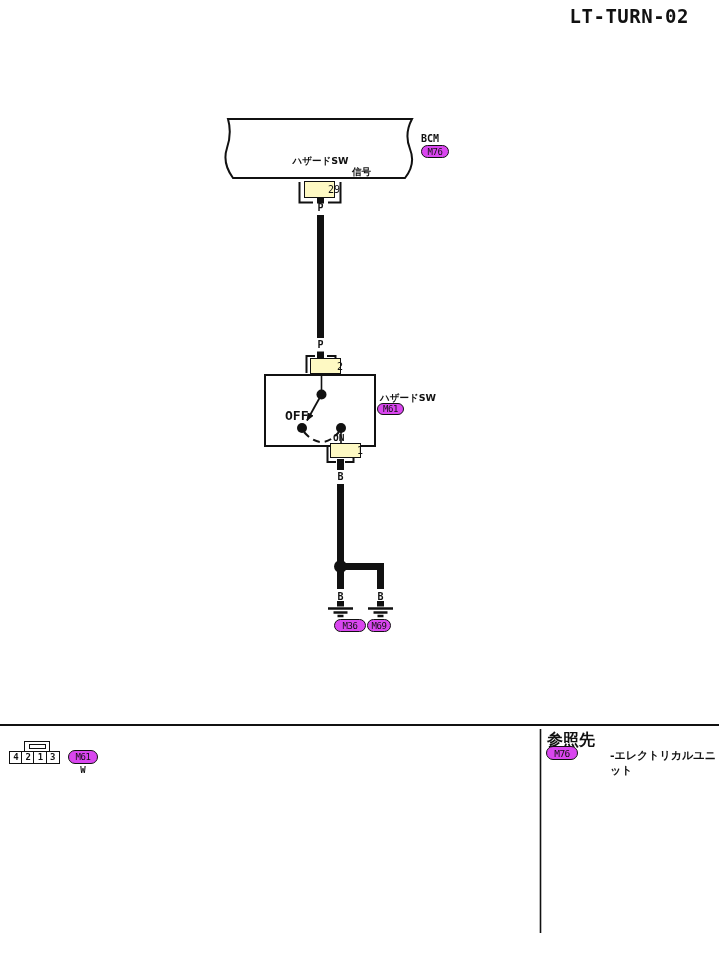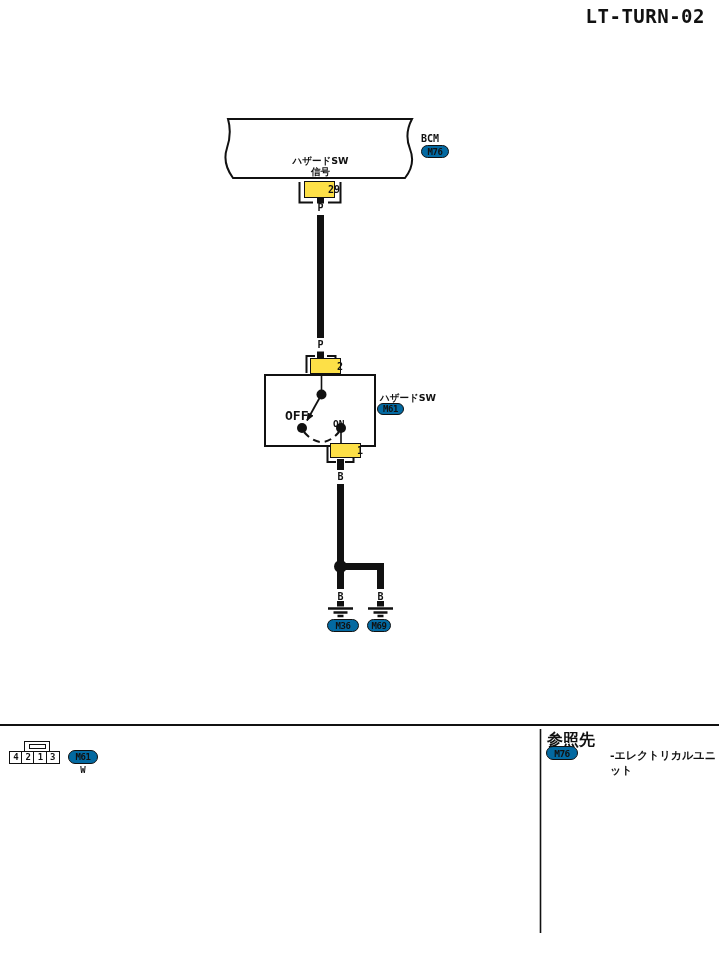--- a/index.html
+++ b/index.html
@@ -4,27 +4,27 @@
 <style>
   html,body{margin:0;padding:0;background:#fff;}
   #page{position:relative;width:719px;height:974px;background:#ffffff;overflow:hidden;
         font-family:"DejaVu Sans",sans-serif;color:#000;}
   .abs{position:absolute;}
   svg{position:absolute;left:0;top:0;z-index:1;}
   .code{font-family:"DejaVu Sans Mono",monospace;font-weight:bold;color:#111;}
   .jp{font-family:"DejaVu Sans",sans-serif;font-weight:bold;color:#111;}
   .title{font-family:"DejaVu Sans Mono",monospace;font-size:19px;font-weight:bold;
          letter-spacing:0.5px;color:#111;z-index:3;}
-  .oval{box-sizing:border-box;border:1.8px solid #111;border-radius:8px;background:#0369a1;
+  .oval{box-sizing:border-box;border:1.8px solid #111;border-radius:8px;background:#d946ef;
         display:flex;align-items:center;justify-content:center;
-        font-family:"DejaVu Sans Mono",monospace;font-weight:bold;font-size:9px;
+        font-family:"DejaVu Sans Mono",monospace;font-weight:normal;font-size:9px;
         letter-spacing:-0.5px;color:#111;z-index:3;}
-  .termbox{box-sizing:border-box;border:1.8px solid #111;background:#fde047;
+  .termbox{box-sizing:border-box;border:1.8px solid #111;background:#fef9c3;
         display:flex;align-items:center;justify-content:center;
-        font-family:"DejaVu Sans Mono",monospace;font-size:10px;font-weight:bold;
+        font-family:"DejaVu Sans Mono",monospace;font-size:10px;font-weight:normal;
         color:#111;z-index:2;padding-left:29px;}
   .wirelabel{font-size:10px;line-height:11px;text-align:center;z-index:3;}
   .center{text-align:center;}
   .pinrow{display:flex;z-index:2;}
   .pincell{box-sizing:border-box;width:14px;height:13px;border:1.8px solid #111;
         margin-left:-1.8px;background:#fff;display:flex;align-items:center;justify-content:center;
         font-family:"DejaVu Sans Mono",monospace;font-size:9px;font-weight:bold;color:#111;}
   .pincell:first-child{margin-left:0;}
   .box2{box-sizing:border-box;border:1.8px solid #111;background:#fff;z-index:2;}
 </style>
@@ -85,47 +85,47 @@
     <g stroke="#111" stroke-width="2.5">
       <line x1="368" y1="608.5" x2="393" y2="608.5"></line>
       <line x1="373.5" y1="612.5" x2="387.5" y2="612.5"></line>
       <line x1="377.5" y1="616" x2="383.5" y2="616"></line>
     </g>
 
     <line x1="0" y1="725" x2="719" y2="725" stroke="#111" stroke-width="2"></line>
     <line x1="540.5" y1="729" x2="540.5" y2="933" stroke="#111" stroke-width="1.6"></line>
   </svg>
 
-  <div class="abs title" style="right:14px;top:5px;">LT-TURN-02</div>
+  <div class="abs title" style="right:30px;top:5px;">LT-TURN-02</div>
 
   <div class="abs jp center" style="left:270px;top:155px;width:101px;font-size:9.5px;line-height:11px;z-index:3;">ハザードSW</div>
-  <div class="abs jp center" style="left:270px;top:166px;width:101px;font-size:9.5px;line-height:11px;z-index:3;">信号</div>
+  <div class="abs jp center" style="left:270px;top:166px;width:101px;font-size:9.5px;line-height:11px;z-index:3;text-align:right;">信号</div>
   <div class="abs code" style="left:421px;top:133px;font-size:10px;z-index:3;">BCM</div>
   <div class="abs oval" style="left:421px;top:145px;width:28px;height:13px;">M76</div>
 
   <div class="abs termbox" style="left:304px;top:181px;width:29px;height:17px;">29</div>
 
   <div class="abs code wirelabel" style="left:315px;top:202px;width:11px;">P</div>
   <div class="abs code wirelabel" style="left:315px;top:339px;width:11px;">P</div>
 
   <div class="abs termbox" style="left:310px;top:358px;width:21px;height:16px;">2</div>
 
   <div class="abs code" style="left:285px;top:408px;font-size:13px;z-index:3;">OFF</div>
-  <div class="abs code" style="left:333px;top:418px;font-size:9.5px;z-index:3;">ON</div>
+  <div class="abs code" style="left:333px;top:432px;font-size:9.5px;z-index:3;">ON</div>
 
   <div class="abs jp" style="left:380px;top:392px;font-size:9.5px;z-index:3;">ハザードSW</div>
   <div class="abs oval" style="left:377px;top:403px;width:27px;height:12px;">M61</div>
 
   <div class="abs termbox" style="left:330px;top:443px;width:20px;height:15px;">1</div>
 
   <div class="abs code wirelabel" style="left:335px;top:471px;width:11px;">B</div>
 
   <div class="abs code wirelabel" style="left:335px;top:591px;width:11px;">B</div>
   <div class="abs code wirelabel" style="left:375px;top:591px;width:11px;">B</div>
-  <div class="abs oval" style="left:327px;top:619px;width:32px;height:13px;">M36</div>
+  <div class="abs oval" style="left:334px;top:619px;width:32px;height:13px;">M36</div>
   <div class="abs oval" style="left:367px;top:619px;width:24px;height:13px;">M69</div>
 
   <div class="abs box2" style="left:24px;top:741px;width:26px;height:11px;"></div>
   <div class="abs box2" style="left:28.5px;top:744px;width:17px;height:5px;border-width:1.4px;"></div>
   <div class="abs pinrow" style="left:9px;top:750.5px;">
     <div class="pincell">4</div>
     <div class="pincell">2</div>
     <div class="pincell">1</div>
     <div class="pincell">3</div>
   </div>

